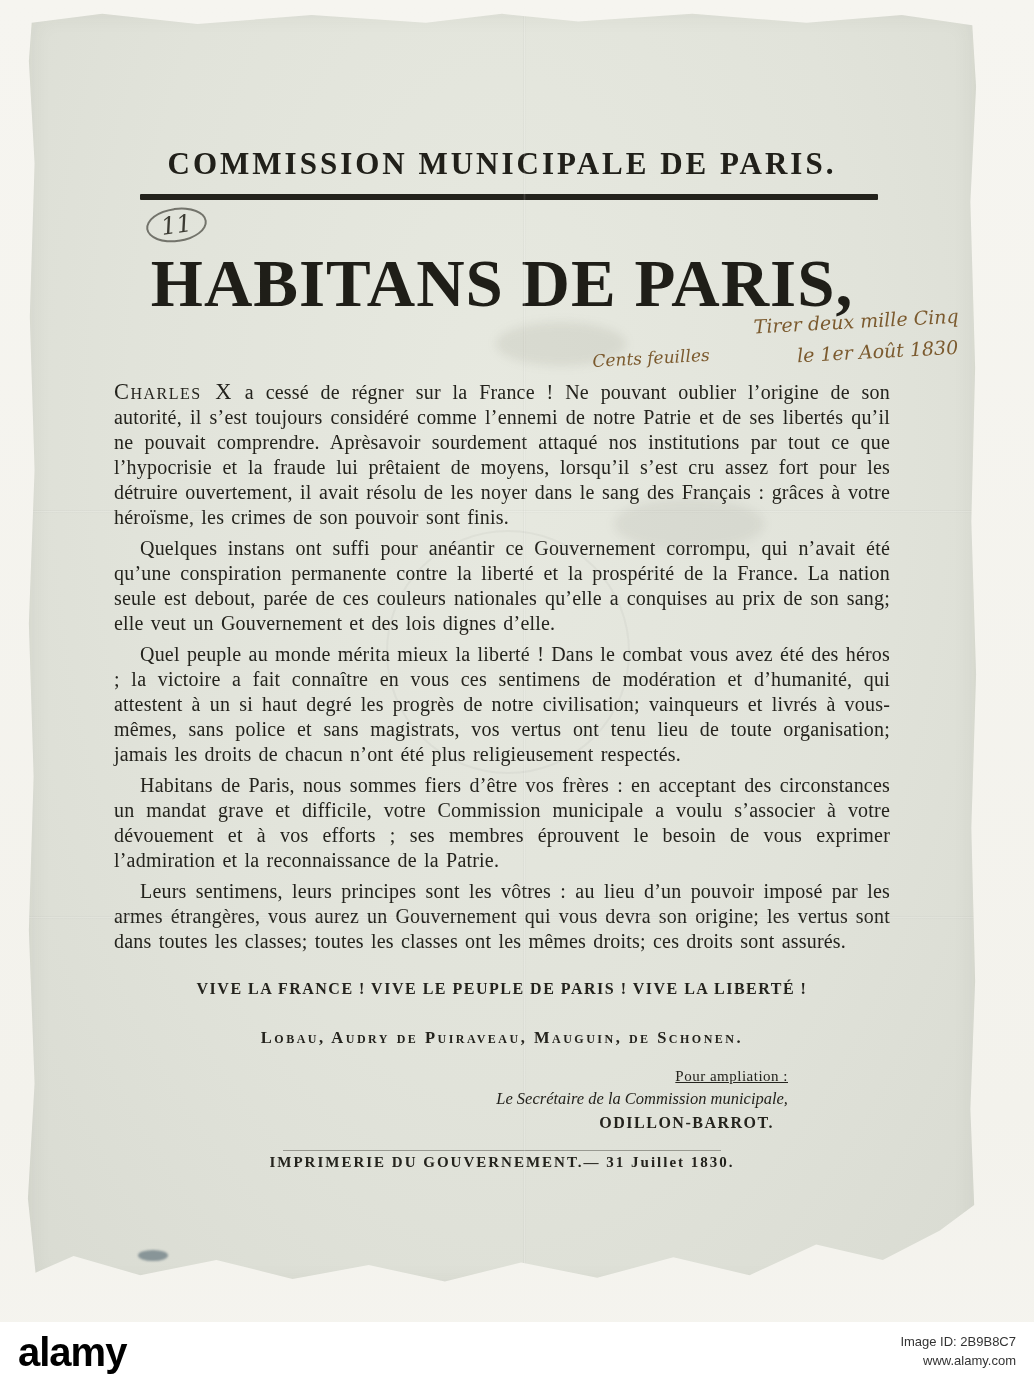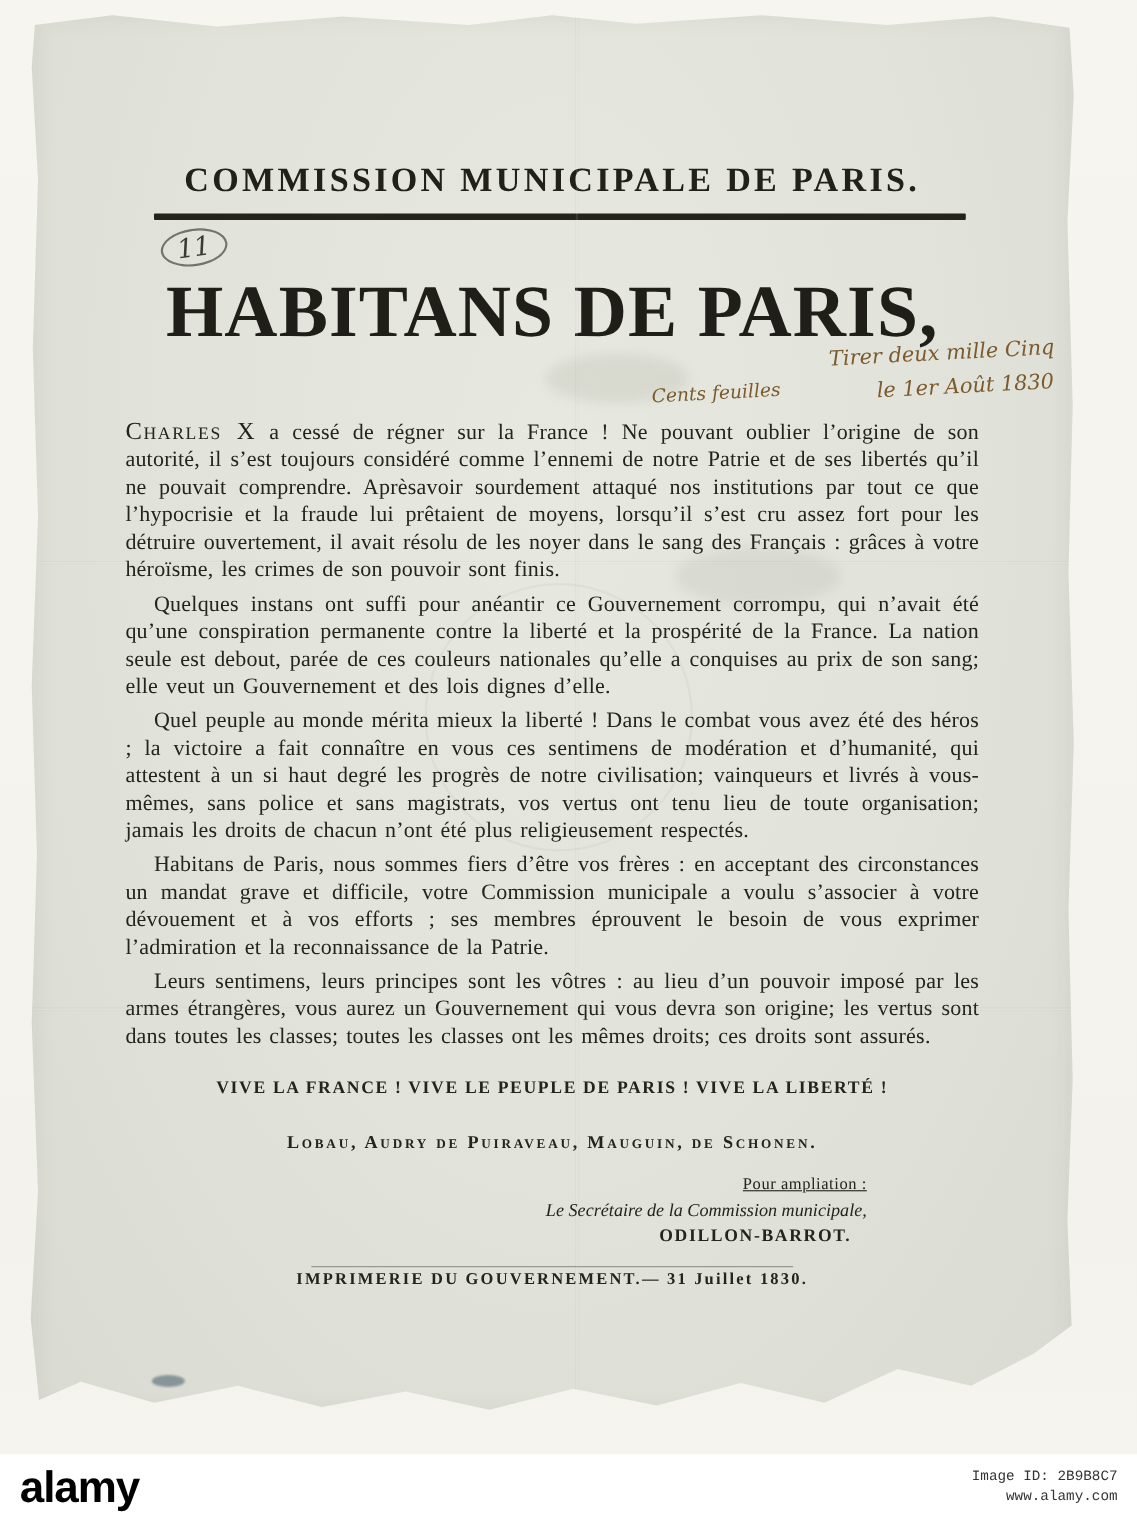--- a/index.html
+++ b/index.html
@@ -107,21 +107,21 @@
     position:absolute;left:0;bottom:0;width:100%;height:68px;
     background:#ffffff;
     font-family:"Liberation Sans", sans-serif;
   }
   .brand{
     position:absolute;left:18px;top:8px;
     font-size:40px;font-weight:bold;letter-spacing:-1px;color:#000;
     cursor:pointer;
   }
   .meta{
-    position:absolute;right:18px;top:12px;text-align:right;color:#333;font-family:Liberation Mono, monospace;
+    position:absolute;right:18px;top:12px;text-align:right;color:#333;
   }
   .image-id{font-size:13px;}
   .url{font-size:13px;margin-top:4px;cursor:pointer;}
 </style>
 </head>
 <body>
 
 <div id="stage">
 
   <div class="paper">

